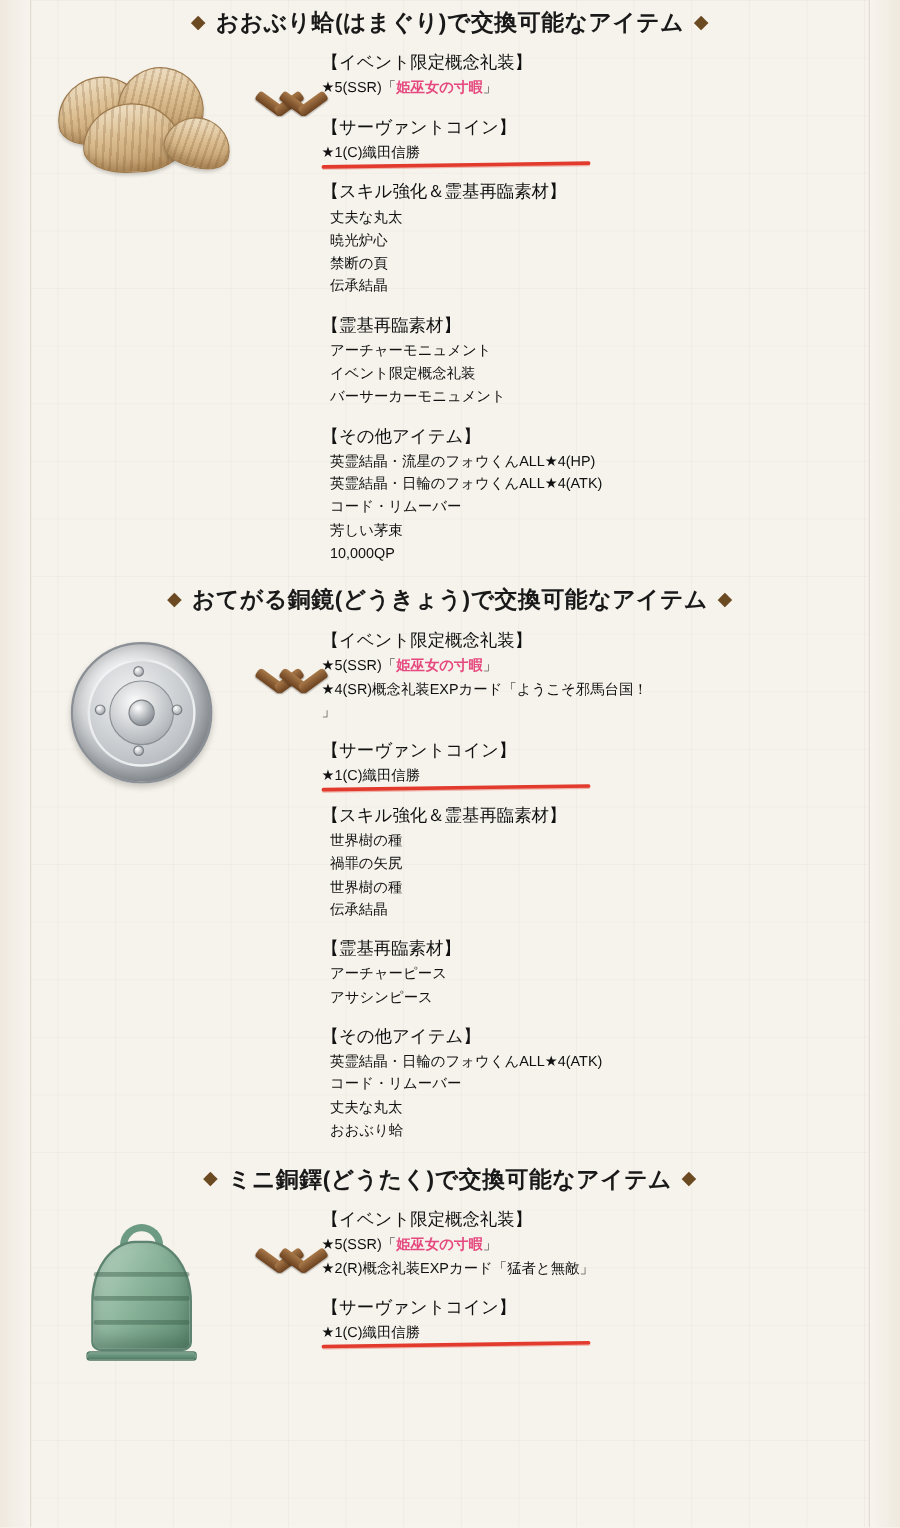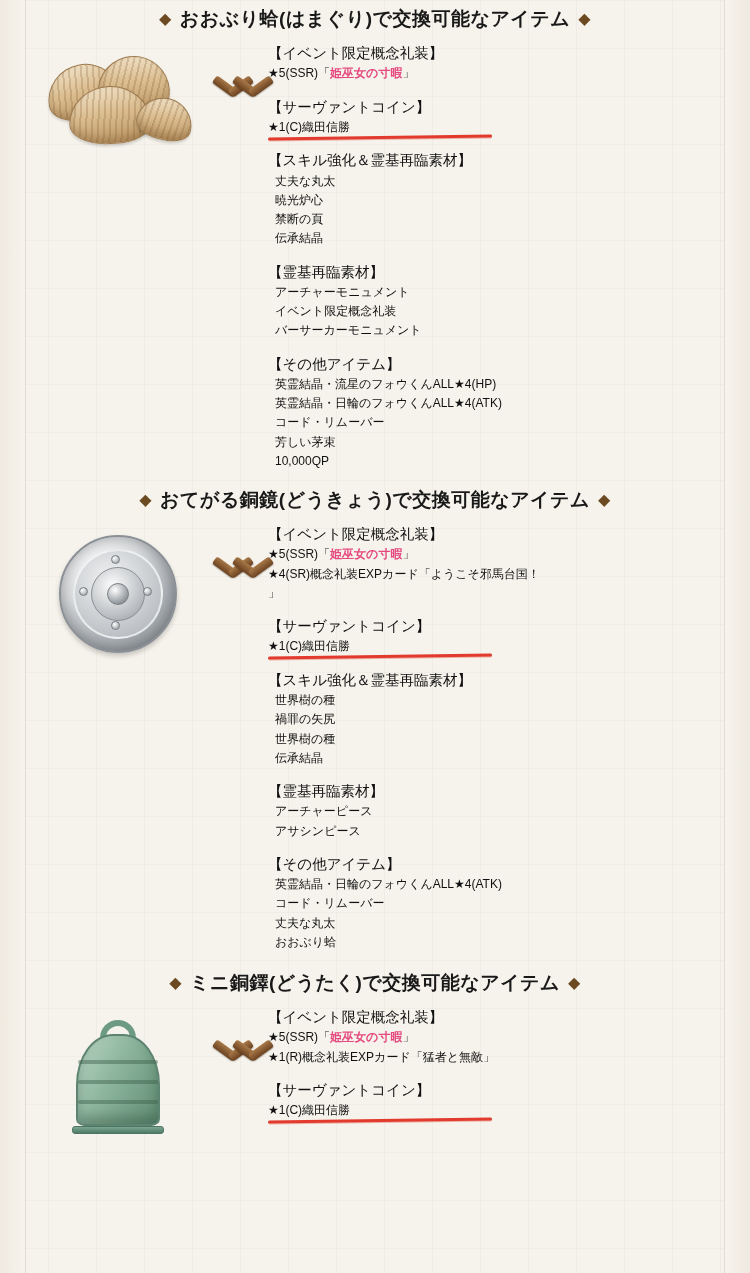--- a/index.html
+++ b/index.html
@@ -371,21 +371,21 @@
             <i class="a2"></i>
             <i class="b1"></i>
             <i class="b2"></i>
         </div>
       </div>
       <div class="list-col">
 
         <div class="grp">
           <div class="grp-head">【イベント限定概念礼装】</div>
           <div class="grp-item nopad">★5(SSR)「<span class="pink">姫巫女の寸暇</span>」</div>
-          <div class="grp-item nopad">★1(R)概念礼装EXPカード「猛者と無敵」</div>
+          <div class="grp-item nopad">★2(R)概念礼装EXPカード「猛者と無敵」</div>
         </div>
 
         <div class="grp" style="position:relative;">
           <div class="grp-head">【サーヴァントコイン】</div>
           <div class="grp-item nopad">★1(C)織田信勝</div>
           <div class="redline" style="left:0px; top:40px; width:224px;"></div>
         </div>
 
       </div>
     </div>

